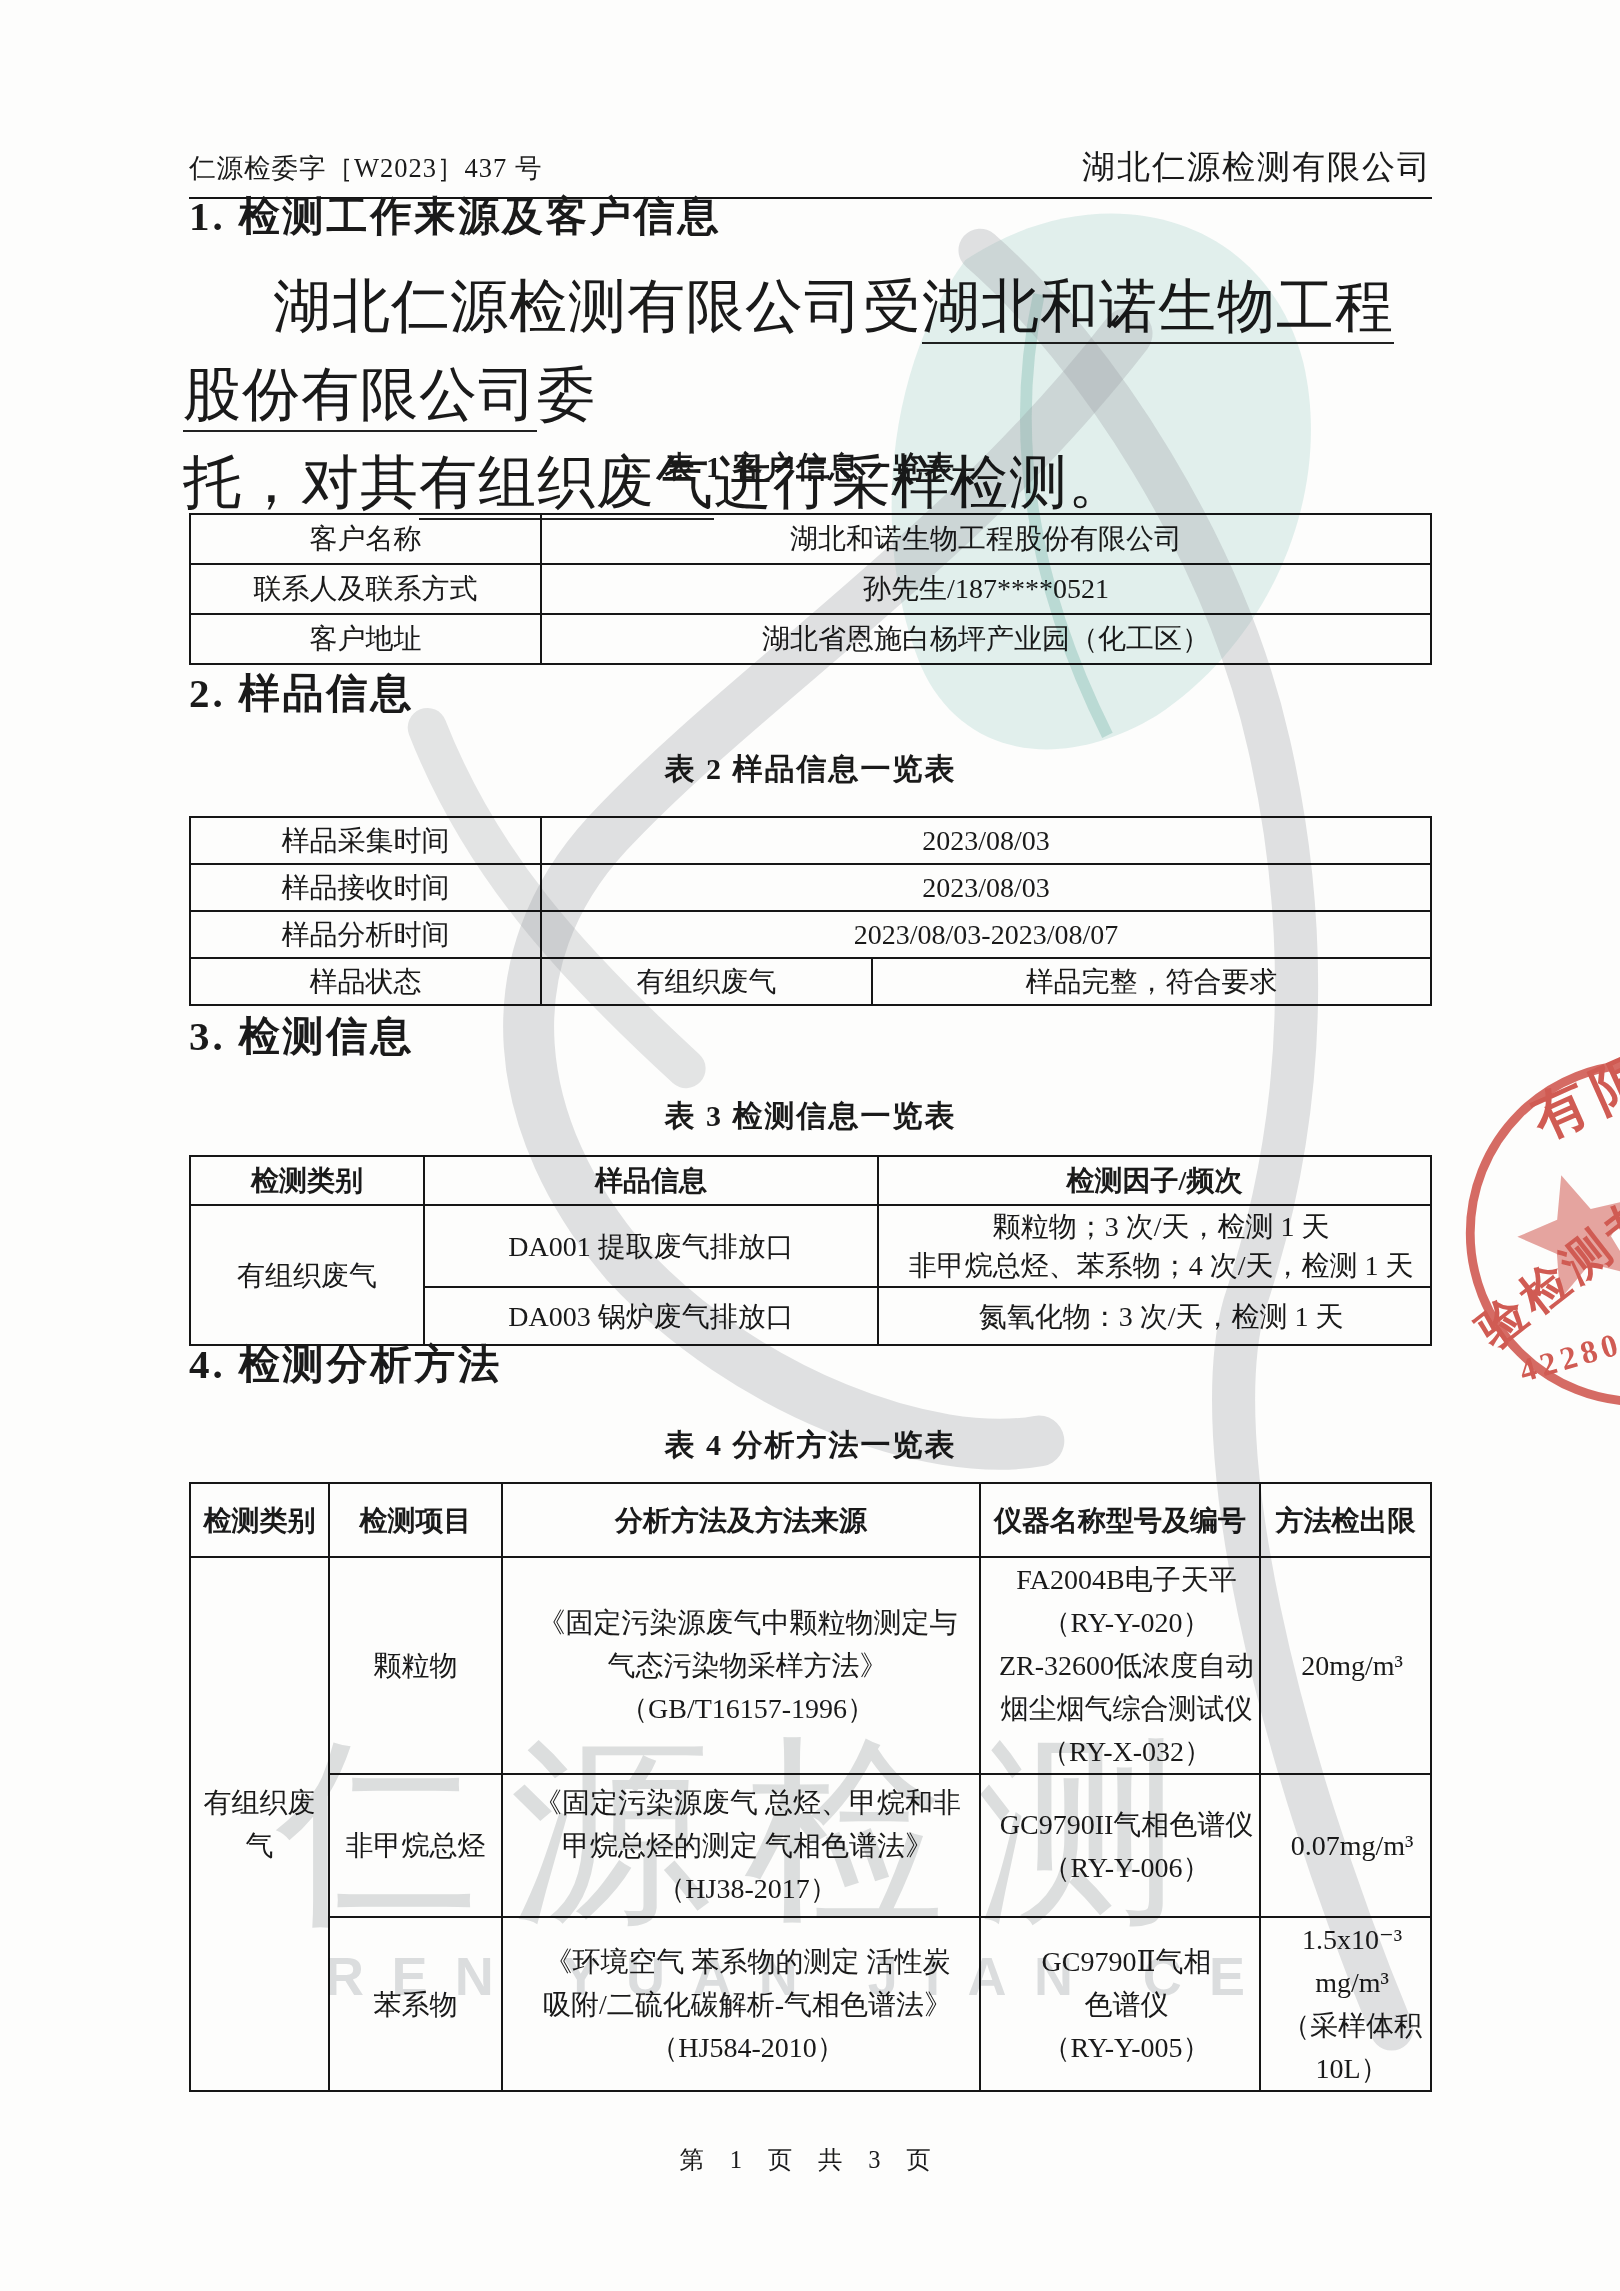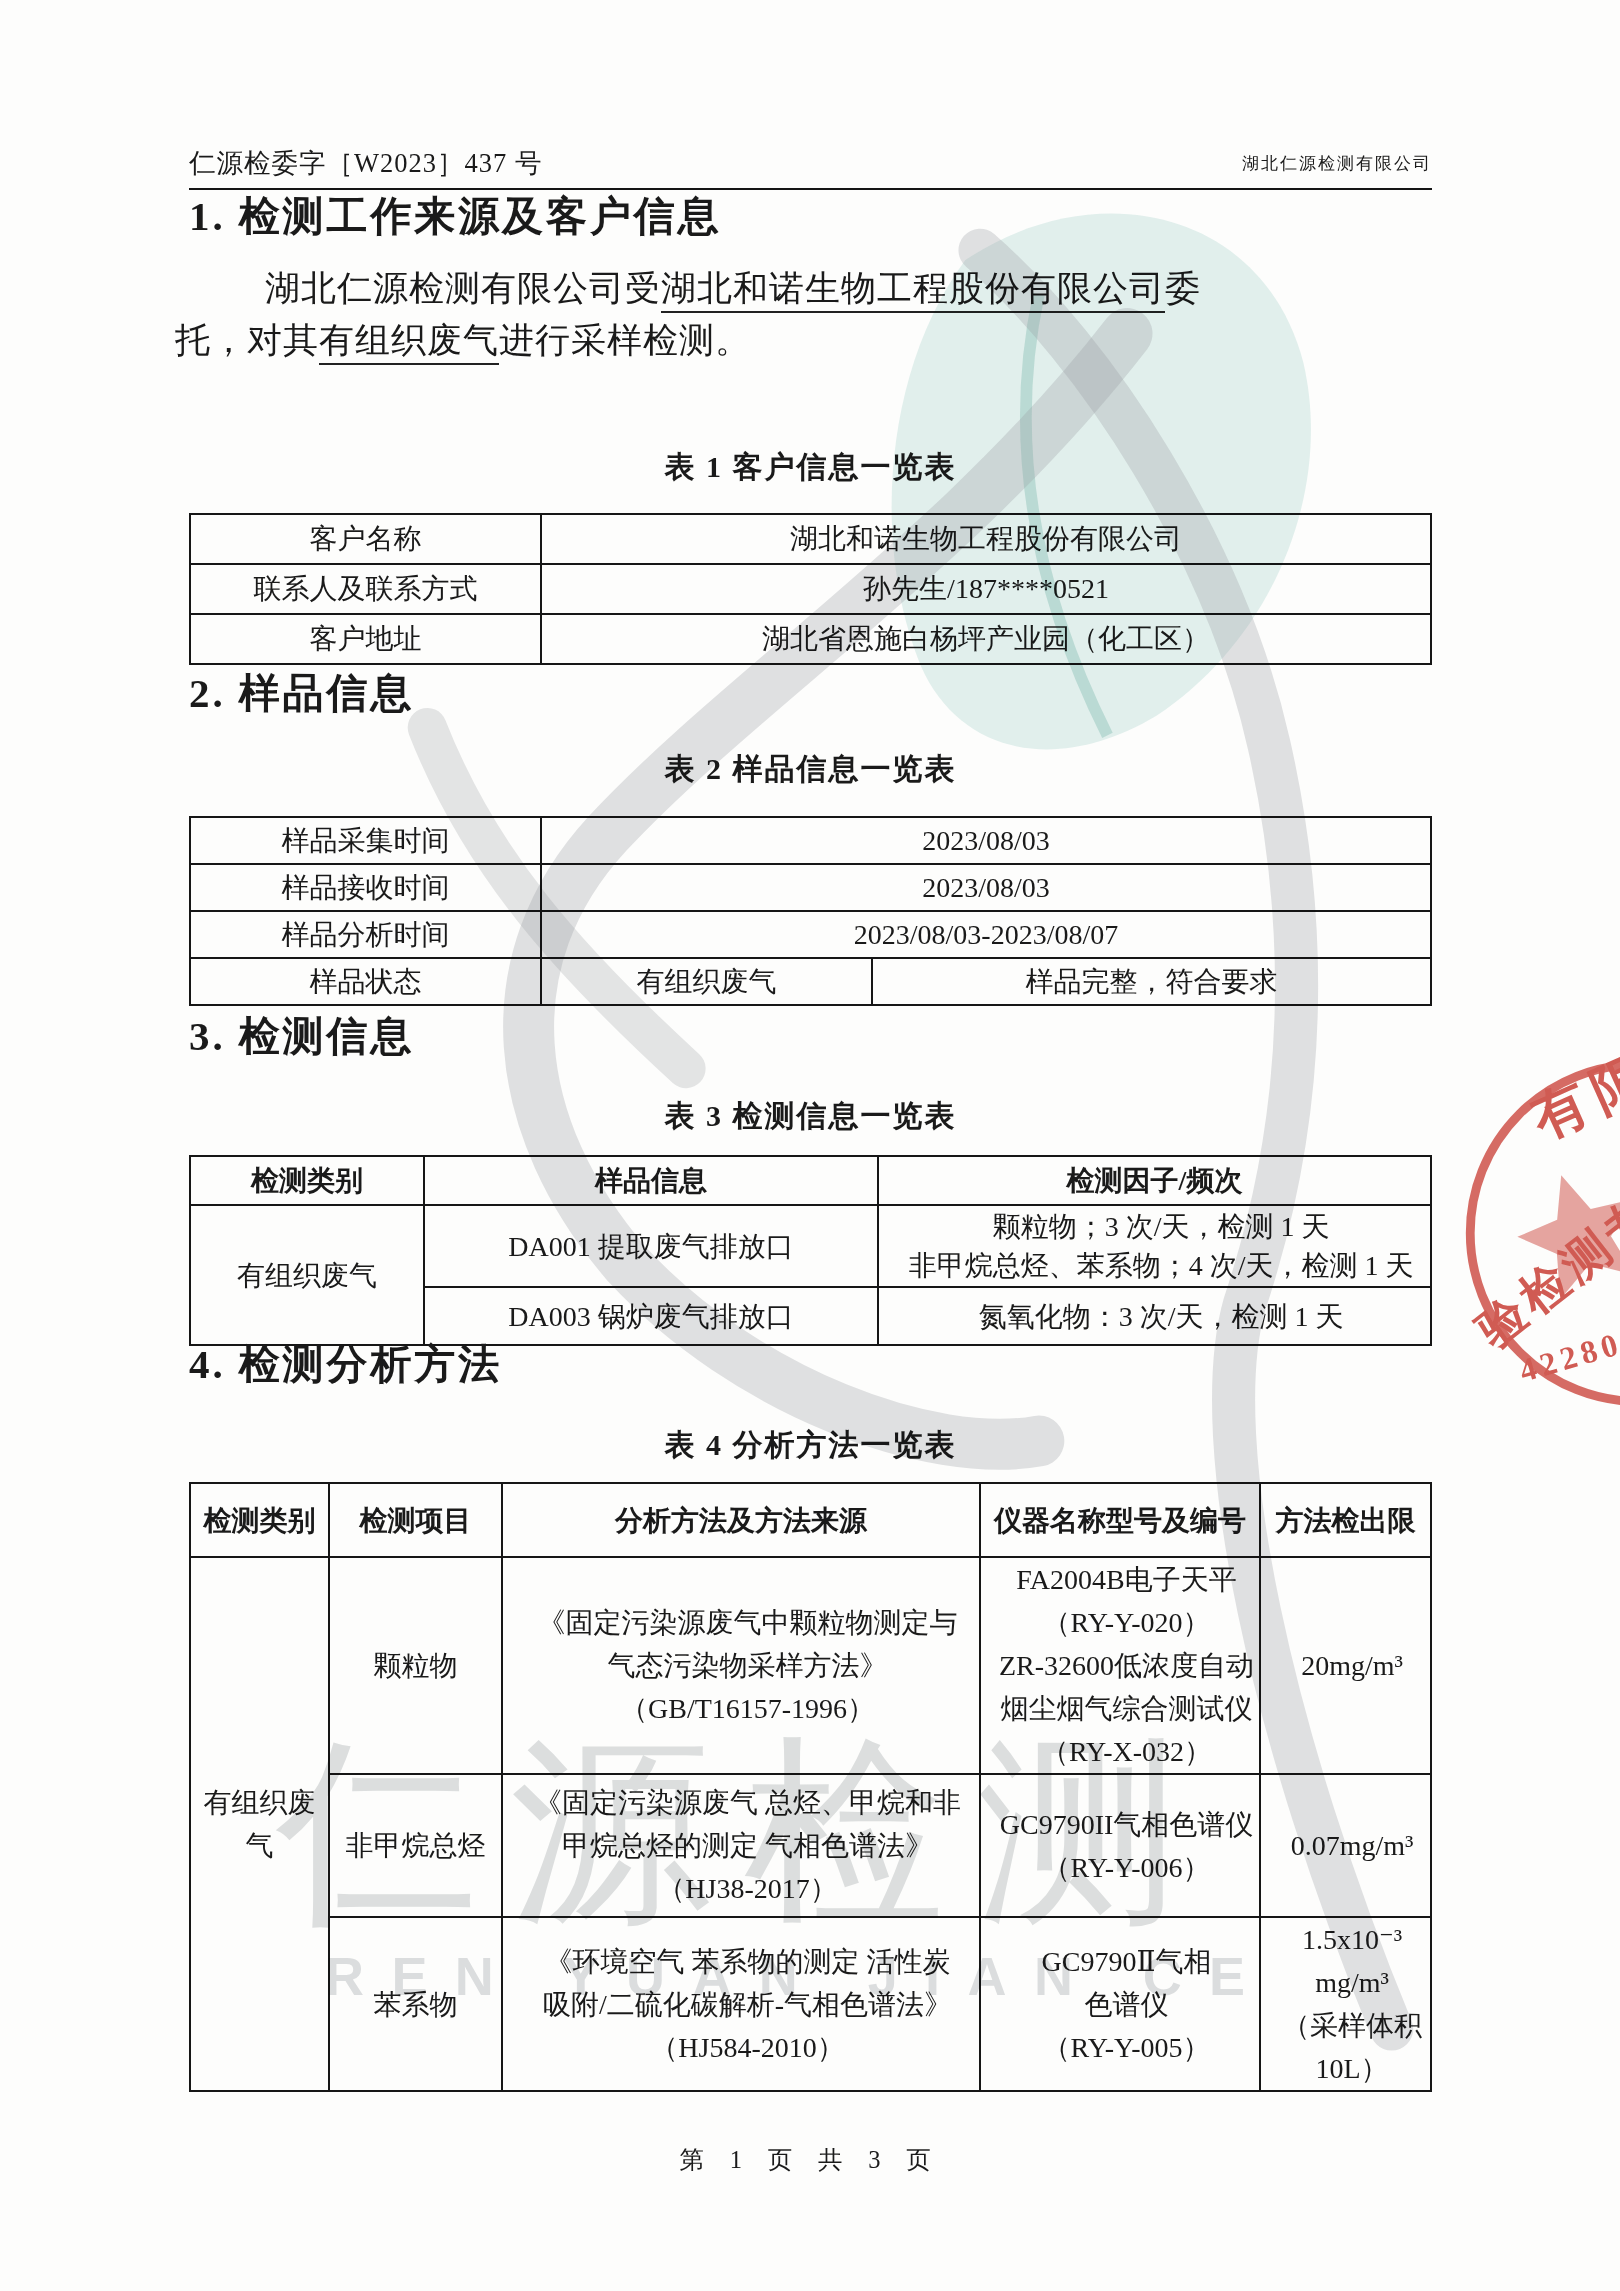--- a/index.html
+++ b/index.html
@@ -3,26 +3,26 @@
 <meta charset="utf-8">
 <style>
   html,body{margin:0;padding:0;background:#e9e9e9;}
   .page{position:relative;width:1620px;height:2292px;background:#fdfdfc;overflow:hidden;
         font-family:"Liberation Serif","DejaVu Serif",serif;color:#1a1a1a;}
   
   .header-bar{position:absolute;left:189px;top:145px;width:1243px;display:flex;
               justify-content:space-between;align-items:center;border-bottom:2.9px solid #151515;
               padding-bottom:6.9px;}
   .doc-number{font-size:26.5px;letter-spacing:1px;}
-  .company-name{font-size:17px;letter-spacing:2px;}
+  .company-name{font-size:33px;letter-spacing:2px;}
   
   .sec-heading{position:absolute;left:189px;font-size:41px;font-weight:bold;letter-spacing:2.9px;white-space:nowrap;}
   #s1{top:189px;} #s2{top:666px;} #s3{top:1009px;} #s4{top:1337px;}
   
-  .intro{position:absolute;left:175px;top:263px;width:1259px;font-size:35px;line-height:52px;
+  .intro{position:absolute;left:183px;top:263px;width:1259px;font-size:58px;line-height:88px;
          text-indent:90px;letter-spacing:1px;}
   .uline{border-bottom:2.9px solid #222;padding-bottom:2.9px;}
   
   .tbl-title{position:absolute;left:189px;width:1243px;text-align:center;font-size:30px;font-weight:bold;letter-spacing:2px;}
   #t1-title{top:447px;} #t2-title{top:749px;} #t3-title{top:1096px;} #t4-title{top:1425px;}
   
   table{position:absolute;left:189px;width:1243px;border-collapse:collapse;table-layout:fixed;
         font-size:28px;background:transparent;}
   td,th{border:2.5px solid #161616;text-align:center;vertical-align:middle;padding:0 3.9px;font-weight:normal;}
   table{border:2.9px solid #161616;}

